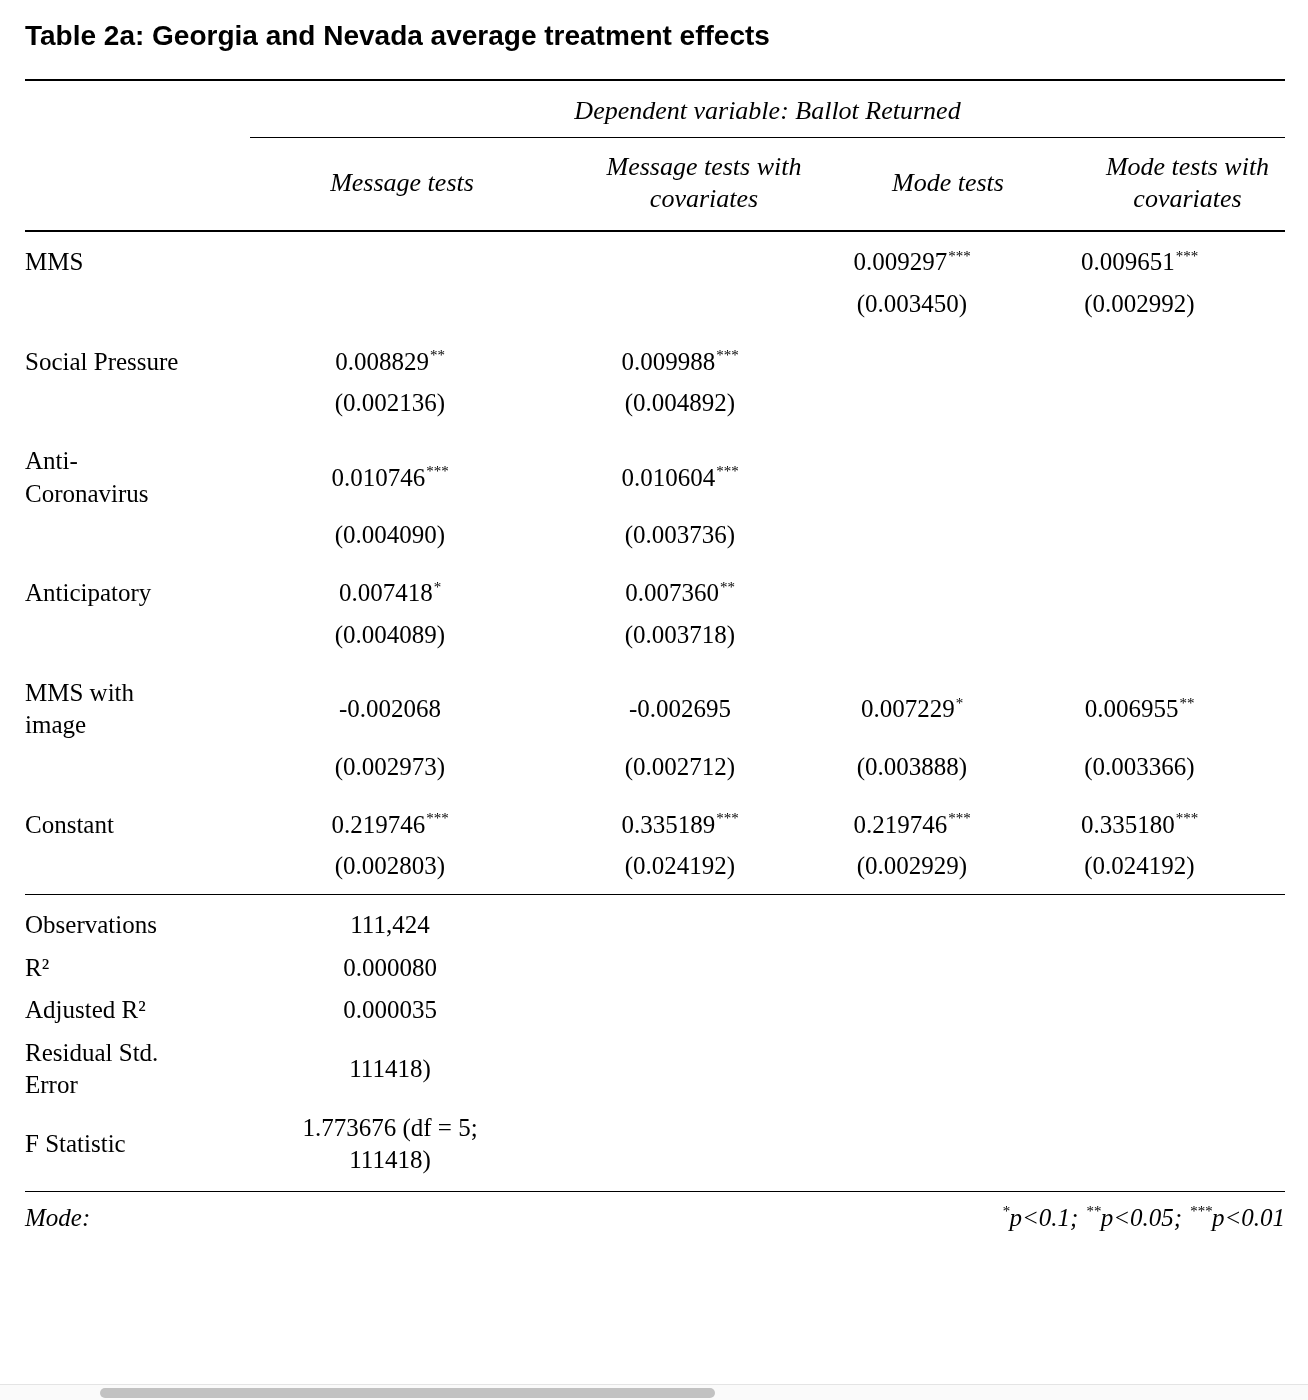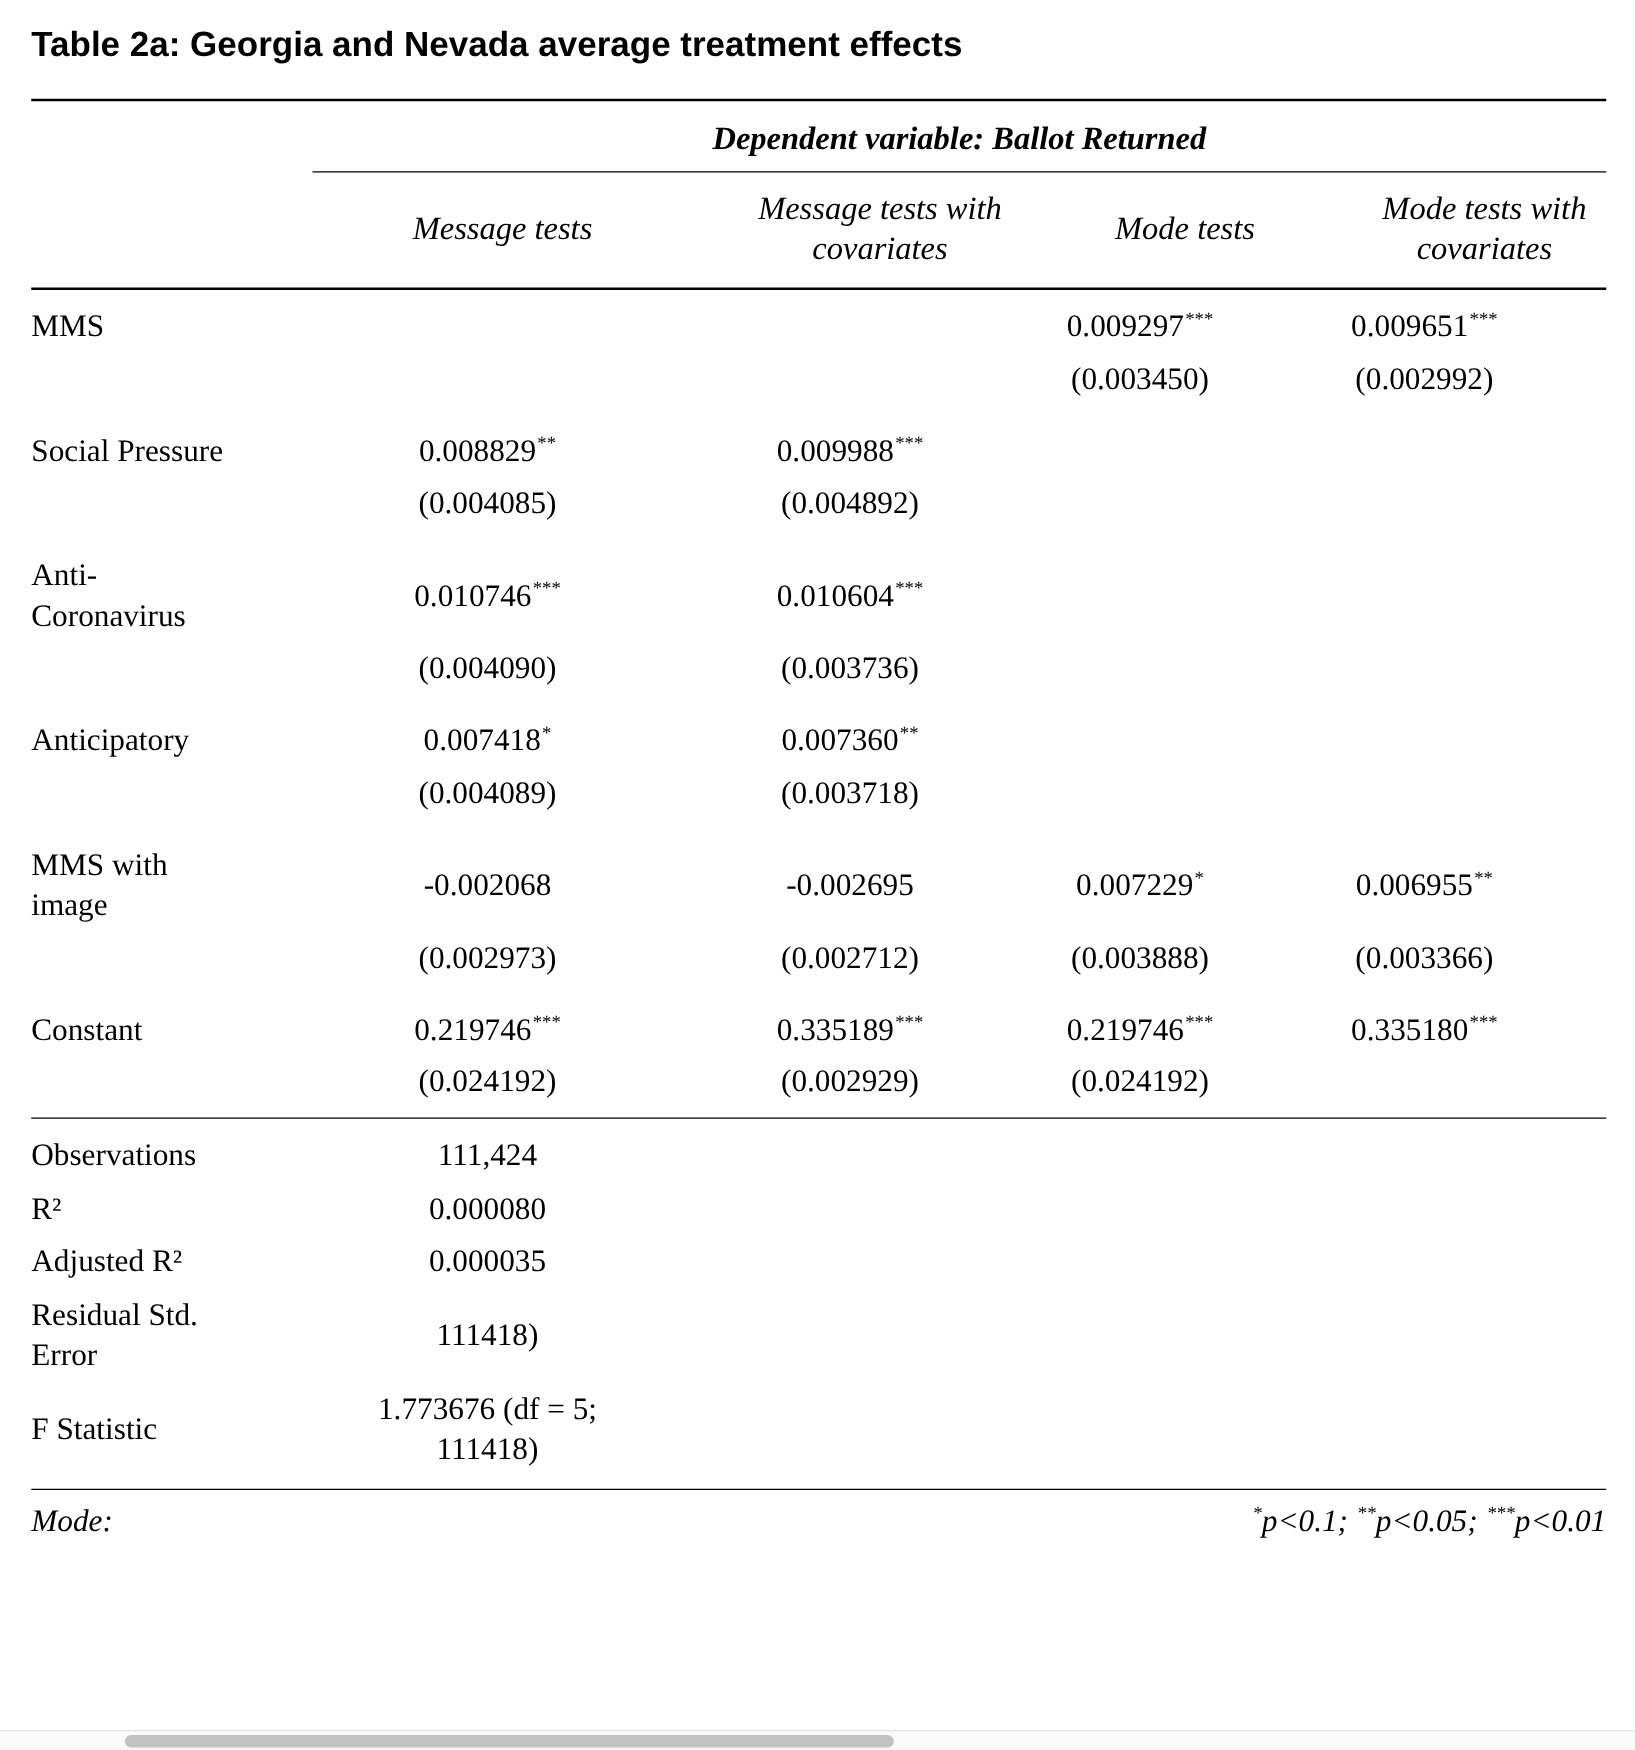--- a/index.html
+++ b/index.html
@@ -24,21 +24,20 @@
   .rule.thin  { height: 1px; }
 
   .regression-table { --cols: 225px 280px 300px 164px 291px; font-size: 25px; }
 
   .depvar {
     margin-left: 225px;
     text-align: center;
     font-style: italic;
     font-size: 26px;
     padding: 15px 0 11px 0;
-    font-weight: bold;
   }
   .depvar-underline { margin-left: 225px; }
 
   .header-row {
     display: grid;
     grid-template-columns: var(--cols);
     align-items: center;
     min-height: 92px;
     padding: 8px 0 10px 0;
     gap: 12px;
@@ -137,21 +136,21 @@
         </div>
         <div class="trow">
           <div class="cell rowlabel">
             <div class="labline">Social Pressure</div>
           </div>
           <div class="cell coef">0.008829<sup>**</sup></div>
           <div class="cell coef">0.009988<sup>***</sup></div>
           <div class="cell coef"></div>
           <div class="cell coef"></div>
           <div class="cell"></div>
-          <div class="cell se">(0.004085)</div>
+          <div class="cell se">(0.002136)</div>
           <div class="cell se">(0.004892)</div>
           <div class="cell se"></div>
           <div class="cell se"></div>
         </div>
         <div class="trow">
           <div class="cell rowlabel">
             <div class="labline">Anti-</div>
             <div class="labline">Coronavirus</div>
           </div>
           <div class="cell coef">0.010746<sup>***</sup></div>
@@ -195,20 +194,21 @@
         </div>
         <div class="trow">
           <div class="cell rowlabel">
             <div class="labline">Constant</div>
           </div>
           <div class="cell coef">0.219746<sup>***</sup></div>
           <div class="cell coef">0.335189<sup>***</sup></div>
           <div class="cell coef">0.219746<sup>***</sup></div>
           <div class="cell coef">0.335180<sup>***</sup></div>
           <div class="cell"></div>
+          <div class="cell se">(0.002803)</div>
           <div class="cell se">(0.024192)</div>
           <div class="cell se">(0.002929)</div>
           <div class="cell se">(0.024192)</div>
         </div>
       </div>
 
     <div class="rule thin"></div>
     <div class="stats-section" id="stats-rows">
         <div class="srow">
           <div class="cell rowlabel">

